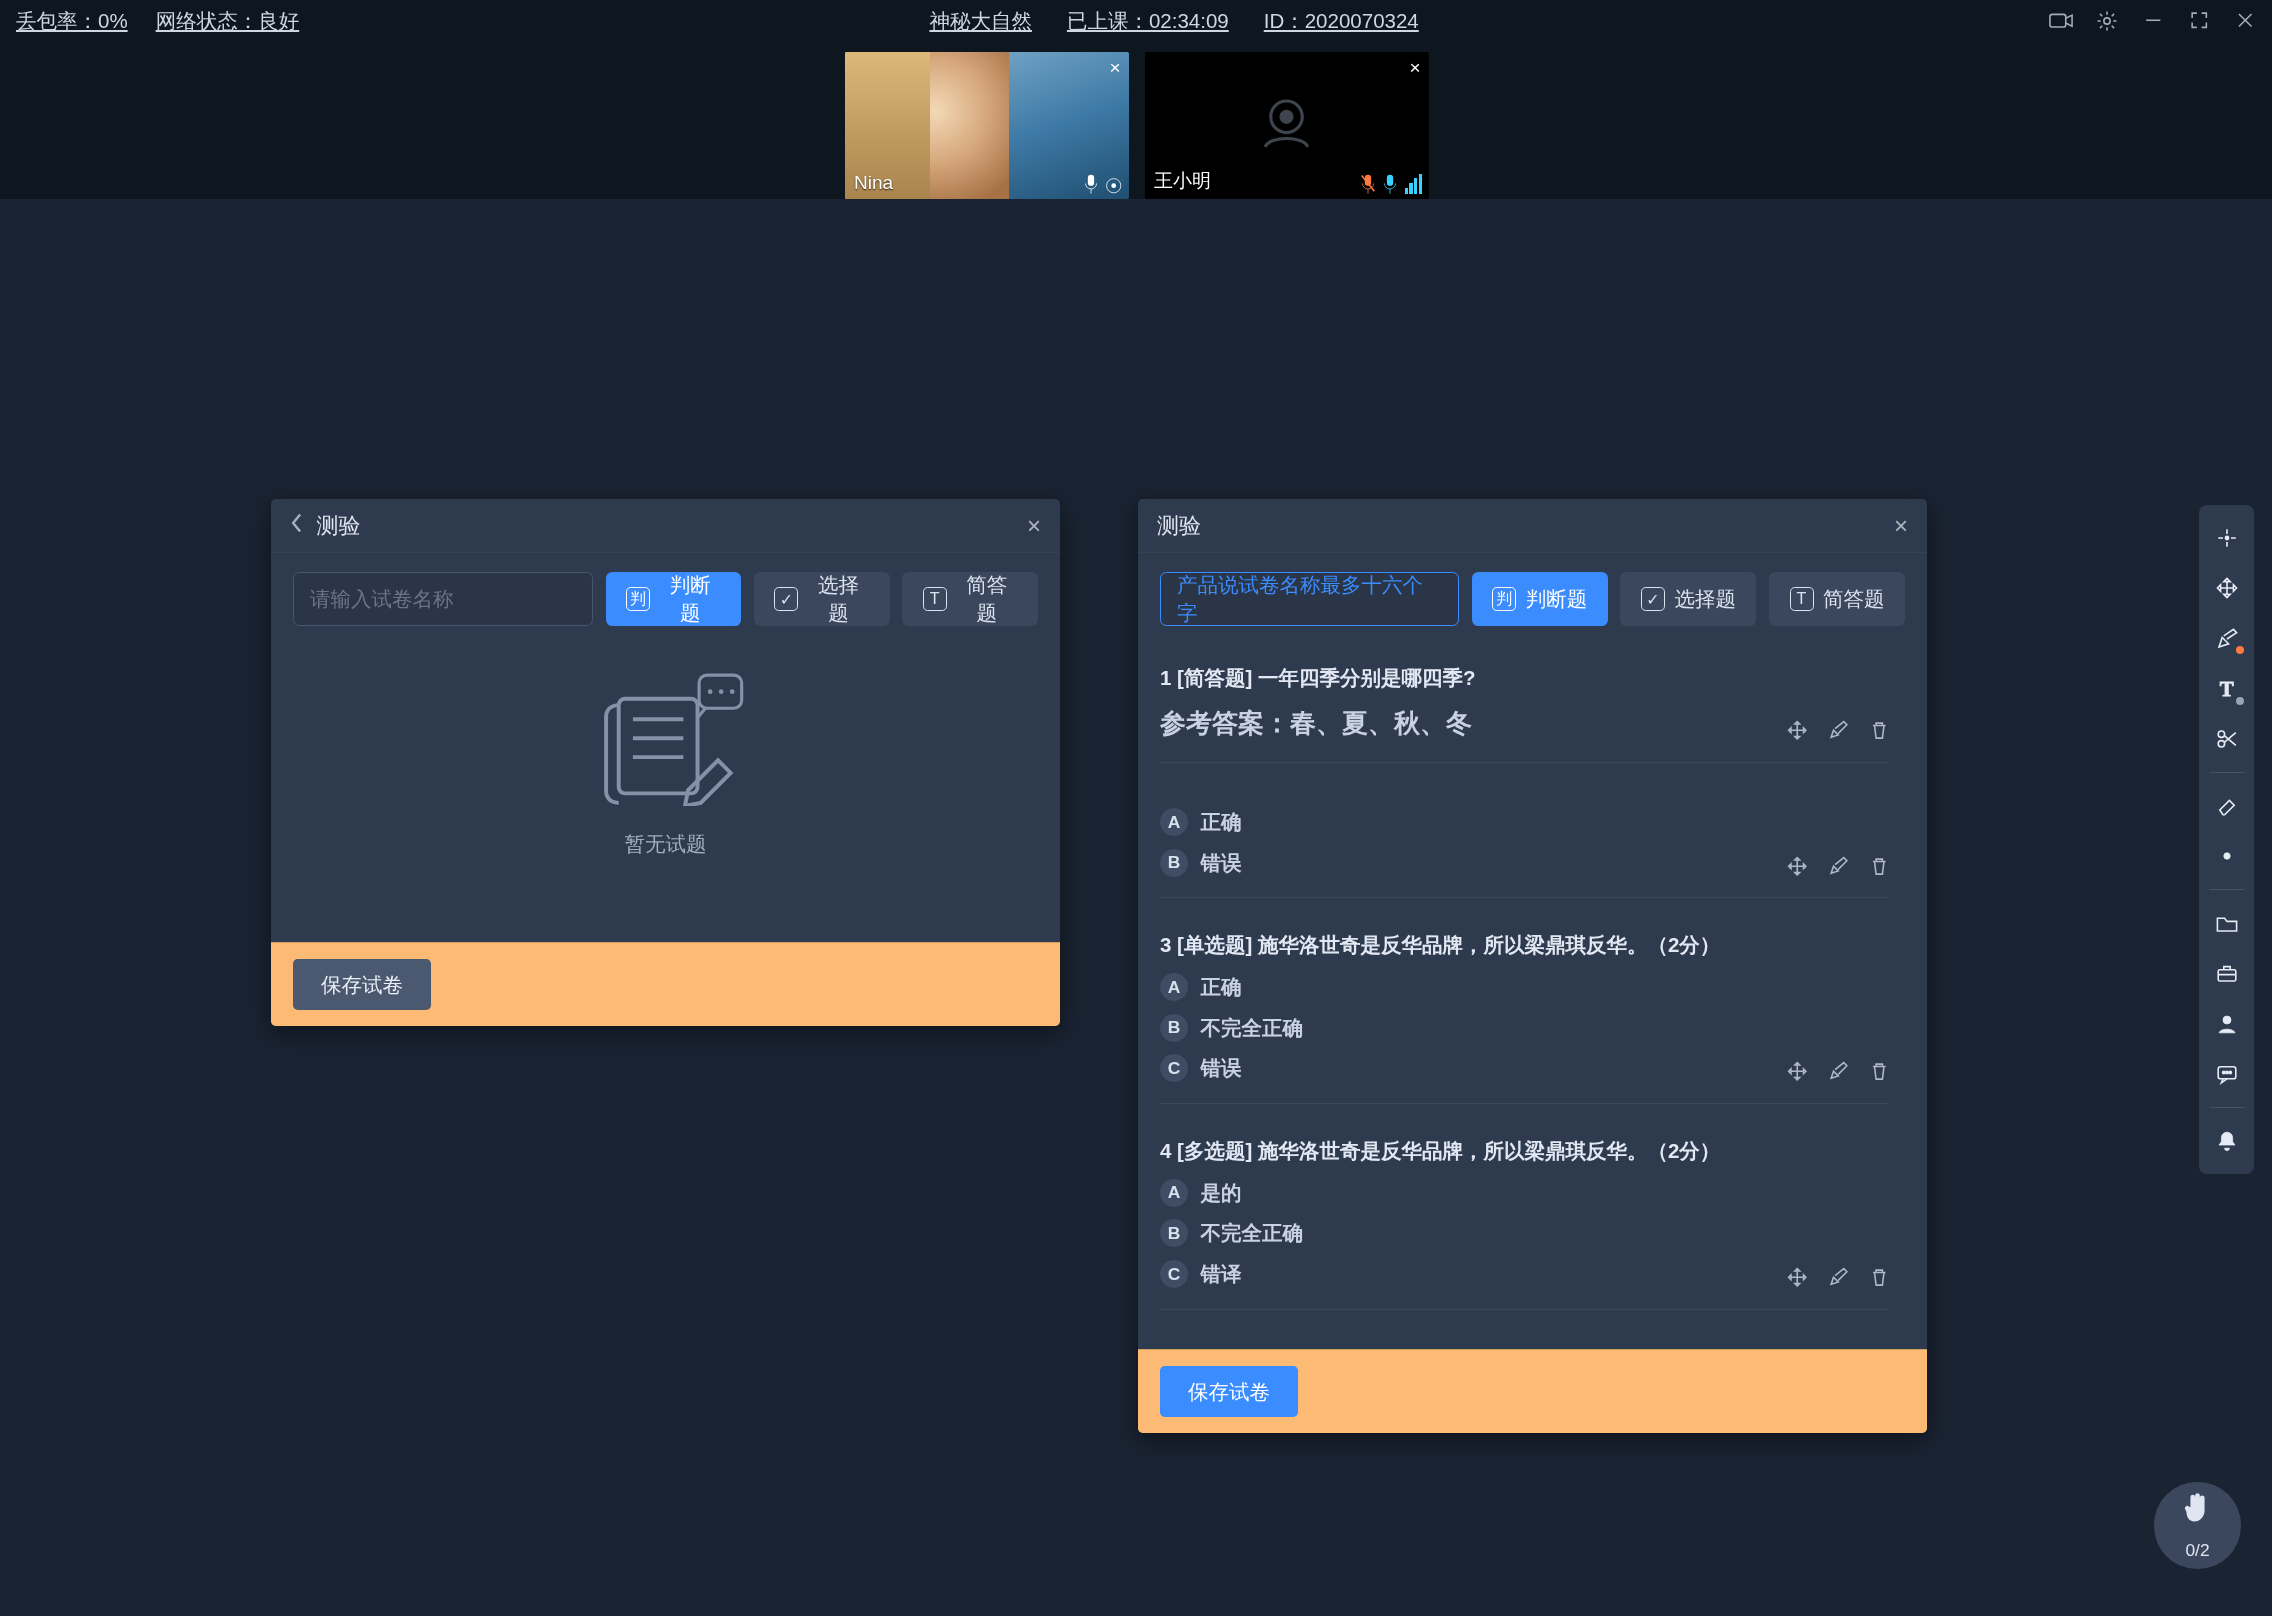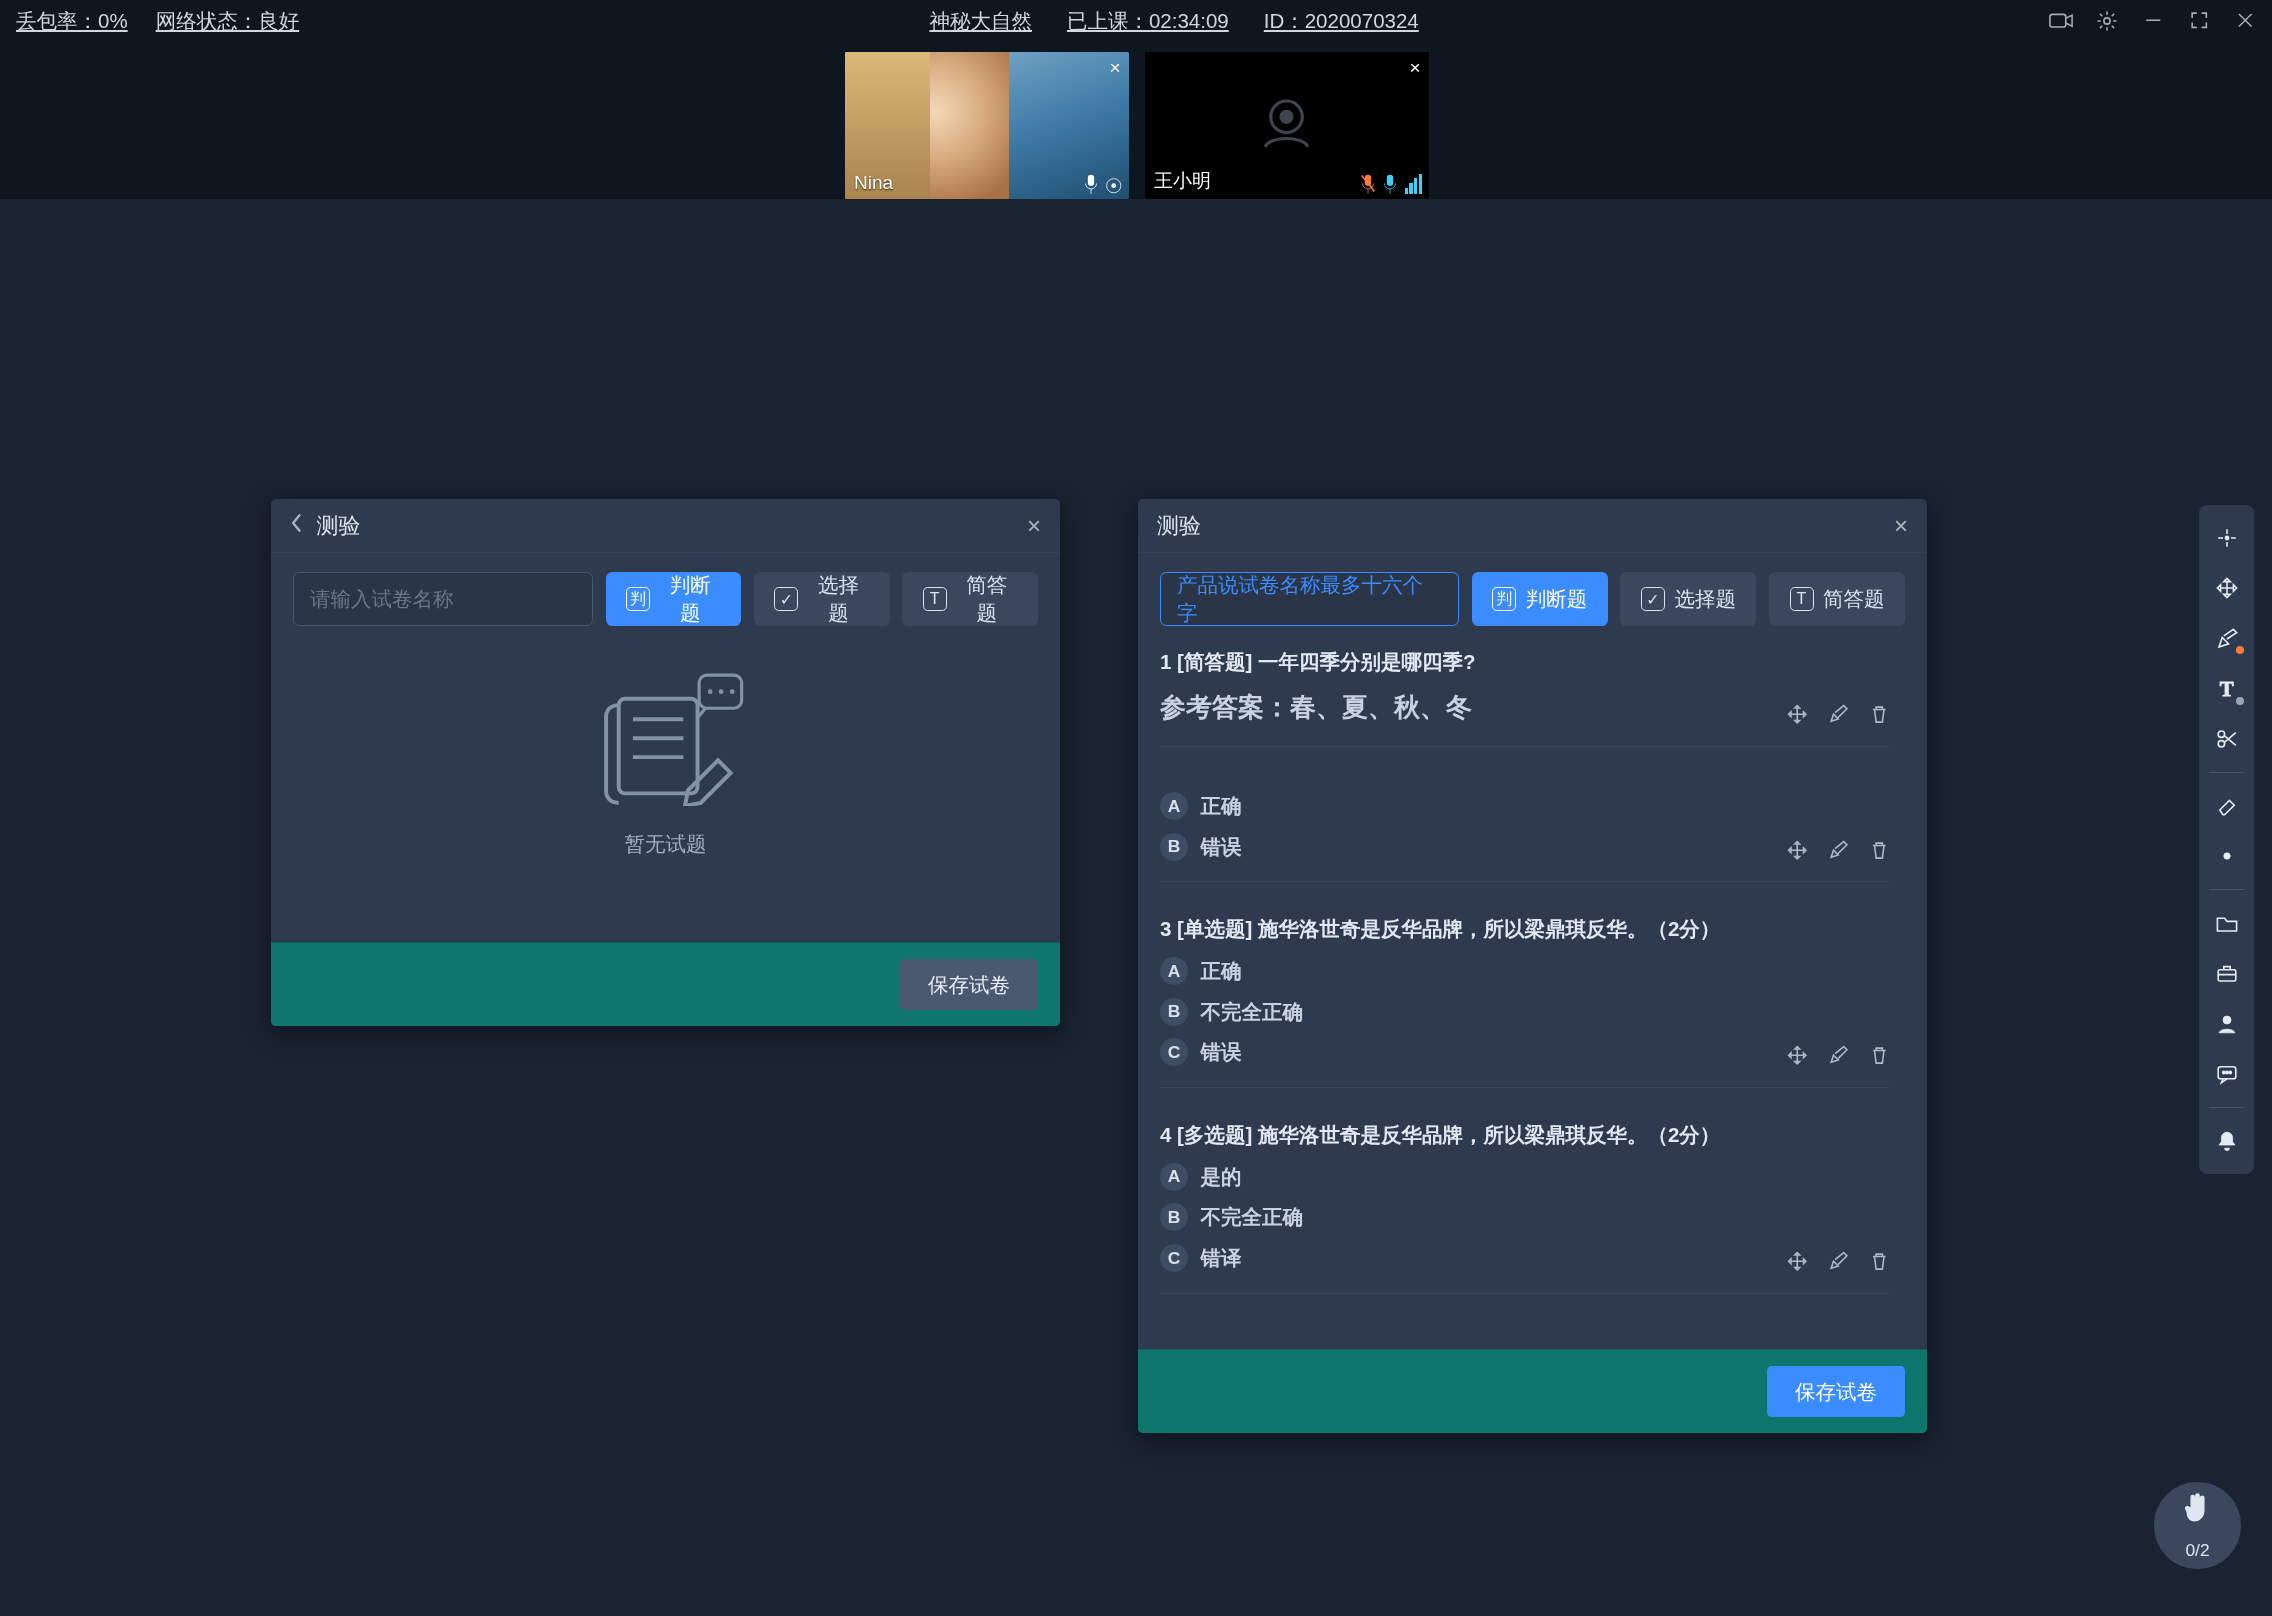--- a/index.html
+++ b/index.html
@@ -81,22 +81,22 @@
   color:#e0e6f0;
   font-size:22px;
   border-bottom:0.8px solid rgba(255,255,255,0.04);
 }
 .panel-header .back { margin-right:12.6px; cursor:pointer; opacity:.8; font-size:24px; }
 .panel-header .close { margin-left:auto; cursor:pointer; opacity:.7; font-size:24px; }
 .panel-body { padding:19px 22px; flex:1; overflow:hidden; }
 .panel-footer {
   padding:16px 22px;
   border-top:0.8px solid rgba(0,0,0,.15);
-  display:flex; justify-content:flex-end;
-  background:#0f766e;
+  display:flex; justify-content:flex-start;
+  background:#fdba74;
 }
 
 .controls-row { display:flex; gap:12.6px; margin-bottom:22px; }
 .text-input {
   height:54px;
   background:#27334494;
   border:1.6px solid #46566e;
   border-radius:6.3px;
   color:#e7ecf5;
   padding:0 16px;
@@ -334,21 +334,21 @@
   <div class="panel-footer">
     <button class="btn secondary">保存试卷</button>
   </div>
 </div>
 
 <div class="panel" style="left:1138px; top:499px; width:789px; height:934px;">
   <div class="panel-header">
     <span>测验</span>
     <span class="close">×</span>
   </div>
-  <div class="panel-body" style="display:flex;flex-direction:column;min-height:0;">
+  <div class="panel-body" style="display:flex;flex-direction:column;min-height:0;gap:16px;">
     <div class="controls-row">
       <div class="text-input filled" style="flex:1;display:flex;align-items:center;">
         <span>产品说试卷名称最多十六个字</span>
       </div>
       <button class="chip primary">
         <span class="chip-icon">判</span>
         <span>判断题</span>
       </button>
       <button class="chip">
         <span class="chip-icon">✓</span>

